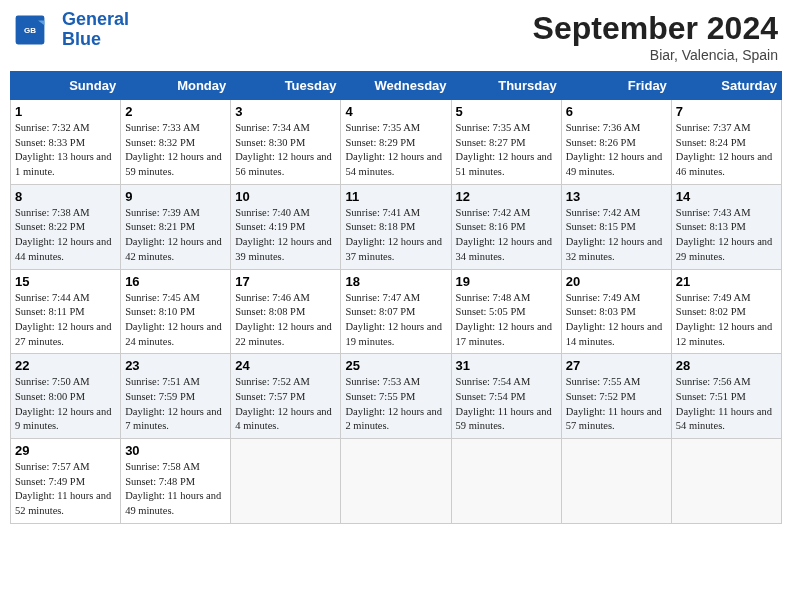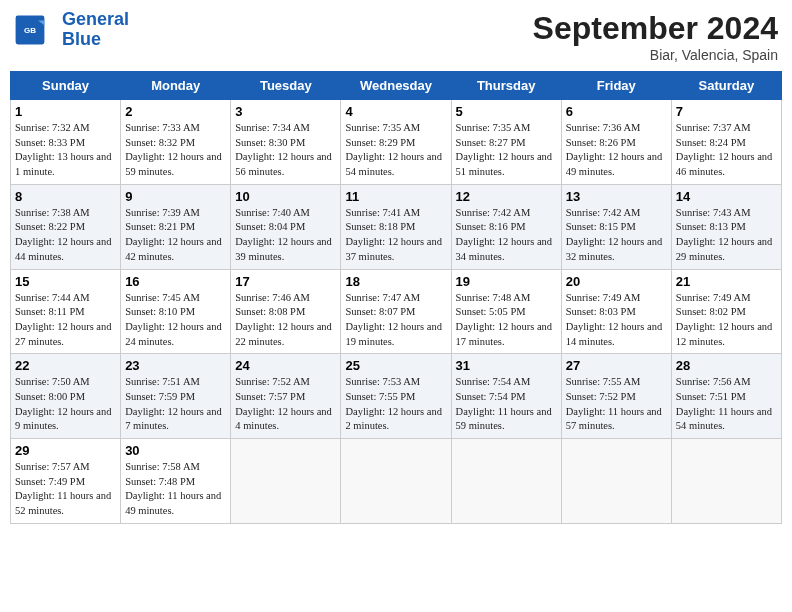--- a/index.html
+++ b/index.html
@@ -50,21 +50,21 @@
       border-collapse: collapse;
       font-size: 11px;
     }
     .calendar thead tr th {
       background: #1a5fb4;
       color: #fff;
       font-size: 13px;
       font-weight: bold;
       padding: 6px 4px;
       border: 1px solid #1a5fb4;
-      text-align: center;
+      text-align: right;
     }
     .calendar tbody tr td {
       border: 1px solid #ccc;
       vertical-align: top;
       padding: 4px;
       width: 110px;
       min-height: 70px;
       background: #fff;
     }
     .calendar tbody tr:nth-child(even) td {
@@ -175,21 +175,21 @@
         </td>
         <td>
           <span class="day-num">9</span>
           <div class="day-info" style="white-space: pre-line;">Sunrise: 7:39 AM
 Sunset: 8:21 PM
 Daylight: 12 hours and 42 minutes.</div>
         </td>
         <td>
           <span class="day-num">10</span>
           <div class="day-info" style="white-space: pre-line;">Sunrise: 7:40 AM
-Sunset: 8:04 PM
+Sunset: 4:19 PM
 Daylight: 12 hours and 39 minutes.</div>
         </td>
         <td>
           <span class="day-num">11</span>
           <div class="day-info" style="white-space: pre-line;">Sunrise: 7:41 AM
 Sunset: 8:18 PM
 Daylight: 12 hours and 37 minutes.</div>
         </td>
         <td>
           <span class="day-num">12</span>

